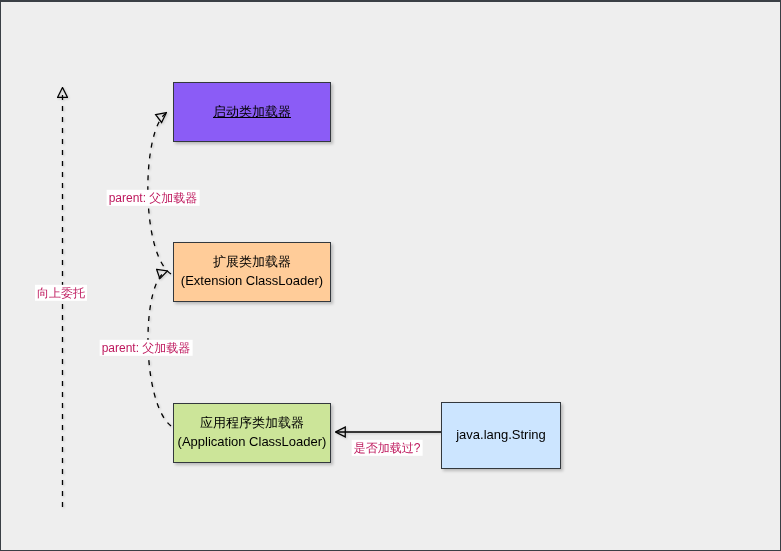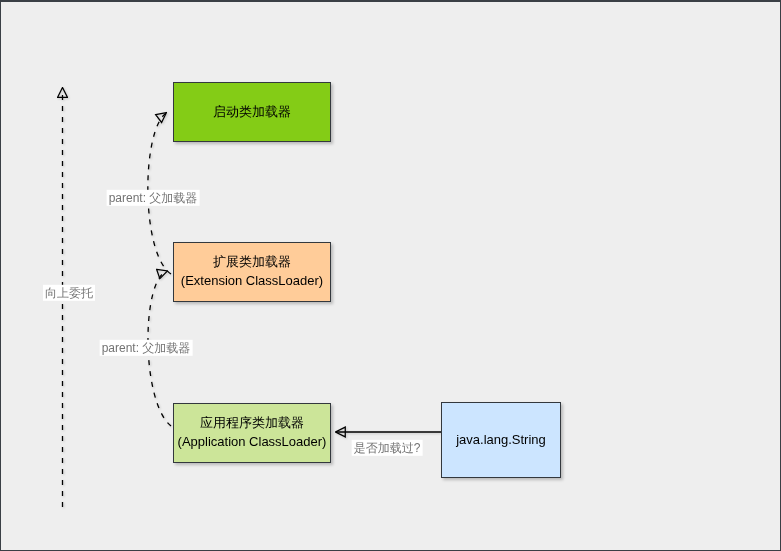--- a/index.html
+++ b/index.html
@@ -43,32 +43,32 @@
     align-items: center;
     text-align: center;
     font-size: 13px;
     line-height: 1.45;
     color: #000000;
     filter: drop-shadow(2px 2px 1.5px rgba(0,0,0,0.22));
   }
   #node-bootstrap   { left: 172px; top: 80px;  }
   #node-extension   { left: 172px; top: 240px; }
   #node-application { left: 172px; top: 401px; }
-  #node-class       { left: 440px; top: 400px; width: 120px; height: 76px; }
+  #node-class       { left: 440px; top: 400px; width: 120px; height: 67px; }
   .edge-label {
     position: absolute;
     transform: translate(-50%, -50%);
     background: #ffffff;
     padding: 1px 2px;
     font-size: 12px;
     line-height: 1.2;
     white-space: nowrap;
-    color: #737373;
+    color: #be185d;
   }
-  #label-upward  { left: 68px;  top: 291px; text-align: center; }
+  #label-upward  { left: 60px;  top: 291px; text-align: center; }
   #label-parent1 { left: 152px; top: 196px; }
   #label-parent2 { left: 145px; top: 346px; }
   #label-check   { left: 386px; top: 430px; margin-top: 16px; }
 </style>
 </head>
 <body>
 
 <div class="frame">
 
   <svg class="edges" viewBox="0 0 781 551">
@@ -76,21 +76,21 @@
       <marker id="arrow" viewBox="0 0 12 12" refX="10.5" refY="6" markerWidth="9" markerHeight="9" orient="auto-start-reverse">
         <path d="M1,1 L11,6 L1,11 z" fill="#000000" stroke="none"></path>
       </marker>
     </defs>
     <path class="dashed" d="M61.5,505 L61.5,86" marker-end="url(#arrow)"></path>
     <path class="dashed" d="M170,424 C140,400 140,278 166,269" marker-end="url(#arrow)"></path>
     <path class="dashed" d="M170,272 C140,252 140,130 165,111" marker-end="url(#arrow)"></path>
     <path d="M440,430 L335,430" marker-end="url(#arrow)"></path>
   </svg>
 
-  <div class="node" id="node-bootstrap" style="background-color: #84cc16;">
+  <div class="node" id="node-bootstrap" style="background-color: #8b5cf6; text-decoration: underline;">
     <div>启动类加载器</div>
   </div>
 
   <div class="node" id="node-application" style="background-color: rgb(204, 229, 153);">
     <div>应用程序类加载器</div>
     <div>(Application ClassLoader)</div>
   </div>
 
   <div class="node" id="node-extension" style="background-color: rgb(255, 204, 153);">
     <div>扩展类加载器</div>

